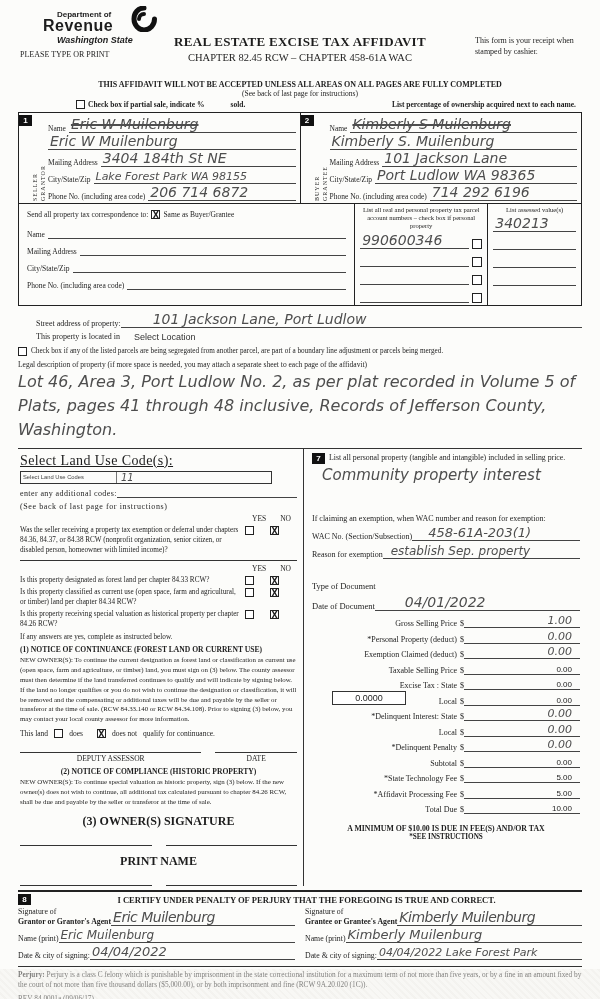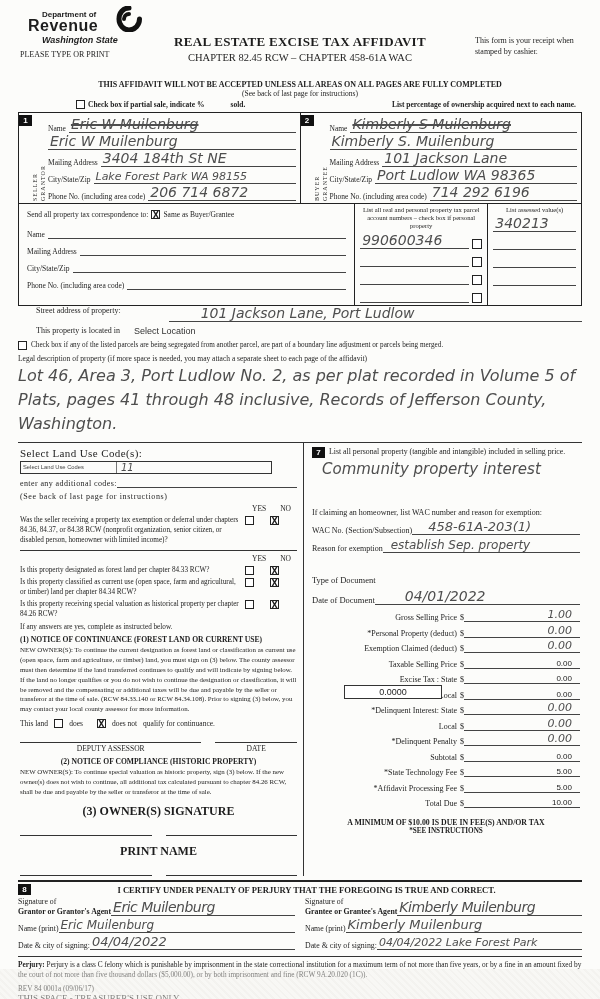--- a/index.html
+++ b/index.html
@@ -1,21 +1,21 @@
 <!DOCTYPE html>
 <html><head>
 <meta charset="utf-8">
 <style>
   * { margin:0; padding:0; box-sizing:border-box; }
   body { background:#777; display:flex; justify-content:center; font-family:"Liberation Serif",serif; }
   .page { position:relative; width:600px; height:999px; background:#fcfcfa; color:#1d1d1d; overflow:hidden; padding:8px 18px 0 18px; }
 
   
   .header { position:relative; height:86px; }
-  .logo { position:absolute; left:10px; top:2px; width:150px; }
+  .logo { position:absolute; left:25px; top:2px; width:150px; }
   .logo-dept { font:600 8px "Liberation Sans",sans-serif; margin-left:14px; }
   .logo-rev { font:700 16px "Liberation Sans",sans-serif; letter-spacing:.5px; margin-top:-2px; }
   .logo-state { font:italic 600 9px "Liberation Sans",sans-serif; margin-left:14px; }
   .logo-mark { position:absolute; left:88px; top:-4px; }
   .title-block { position:absolute; left:120px; right:120px; top:26px; text-align:center; }
   .title { font:700 13px "Liberation Serif",serif; letter-spacing:.3px; }
   .subtitle { font:400 10.5px "Liberation Serif",serif; margin-top:2px; }
   .receipt { position:absolute; right:2px; top:28px; width:105px; font-size:8px; line-height:1.35; }
   .please { position:absolute; left:2px; top:42px; font-size:8px; }
   .warn { text-align:center; font:700 8px "Liberation Serif",serif; margin-top:-14px; }
@@ -51,34 +51,34 @@
   .corr-row { display:flex; border-top:1.5px solid #222; }
   .corr-left { flex:1.62; padding:3px 8px 4px 8px; }
   .corr-mid { flex:.62; border-left:1.5px solid #222; padding:2px 5px; }
   .corr-right { flex:.42; border-left:1.5px solid #222; padding:2px 5px; }
   .send-line { font-size:7.5px; display:flex; gap:3px; align-items:center; height:15px; }
   .mid-head { font-size:6.6px; text-align:center; line-height:1.25; }
   .mid-line { display:flex; align-items:flex-end; gap:3px; height:18px; }
   .mid-line .fline { height:16px; }
 
   
-  .street-row { display:flex; font-size:8px; margin-top:0; padding-left:18px;gap:48px; }
+  .street-row { display:flex; align-items:flex-end; font-size:8px; margin-top:6px; padding-left:18px; }
   .located-row { display:flex; gap:14px; font-size:8px; margin-top:4px; padding-left:18px; align-items:center; }
   .located-val { font:400 9px "Liberation Sans",sans-serif; color:#333; }
   .seg-row { display:flex; gap:4px; align-items:center; font-size:7.2px; margin-top:5px; }
   .legal-label { font-size:7.5px; margin-top:4px; }
   .legal-hw { line-height:1.45; margin-top:1px; }
   .legal-hw .hw { white-space:normal; }
 
   
   .main-cols { display:flex; border-top:1px solid #333; margin-top:6px; }
   .col-left { width:286px; flex:none; padding:4px 6px 0 2px; border-right:1px solid #333; }
   .col-right { flex:1; padding:4px 2px 0 8px; position:relative; }
 
-  .lu-head { font-size:11px; letter-spacing:.4px; }
+  .lu-head { font-size:14px; letter-spacing:.4px;text-decoration:underline; }
   .lu-dd { border:1.5px solid #333; height:13px; display:flex; align-items:center; margin-top:2px; width:252px; }
   .lu-dd-text { font:400 5.8px "Liberation Sans",sans-serif; color:#444; padding-left:2px; width:96px; border-right:1px solid #777; height:100%; display:flex; align-items:center; }
   .lu-codes { font-size:8px; letter-spacing:.4px; margin-top:4px; display:flex; align-items:flex-end; }
   .yn-head { display:flex; justify-content:flex-end; gap:14px; font-size:7.5px; padding-right:6px; margin-top:3px; }
   .q-row { display:flex; margin-top:2px; }
   .q-text { flex:1; font-size:7.2px; line-height:1.4; padding-right:6px; }
   .q-boxes { width:52px; flex:none; display:flex; gap:16px; align-items:flex-start; padding-top:1px; }
   .sect-div { border-top:1px solid #333; margin:5px 0 2px 0; }
   .ifyes { font-size:7.2px; margin-top:4px; }
   .notice-title { font-weight:700; font-size:7.6px; margin-top:4px; }
@@ -95,21 +95,21 @@
   
   .sec7-head { display:flex; gap:4px; font-size:7.8px; line-height:1.35; }
   .exempt-head { font-size:8px; margin-top:6px; }
   .wac-row { display:flex; align-items:flex-end; font-size:8px; height:18px; }
   .doc-row { display:flex; align-items:flex-end; font-size:8.5px; height:20px; }
   .fee-table { margin-top:2px; }
   .fee-row { display:flex; align-items:flex-end; height:15.5px; font-size:8px; position:relative; }
   .fee-label { width:148px; flex:none; text-align:right; padding-right:3px; }
   .fee-line { flex:1; border-bottom:1px solid #444; display:flex; justify-content:flex-end; padding-right:8px; align-items:flex-end; }
   .fee-typed { font:400 8px "Liberation Sans",sans-serif; color:#222; }
-  .rate-box { position:absolute; left:32px; bottom:1px; border:1.5px solid #333; width:98px; height:14px;
+  .rate-box { position:absolute; left:20px; bottom:1px; border:1.5px solid #333; width:74px; height:14px;
               font:400 9px/12px "Liberation Sans",sans-serif; text-align:center; background:#fff; }
   .min-note { text-align:center; font-weight:700; font-size:7.8px; margin-top:10px; }
   .min-note2 { text-align:center; font-weight:700; font-size:7.2px; }
 
   
   .certify { border-top:2px solid #222; margin-top:4px; padding-top:2px; }
   .cert-head { display:flex; align-items:center; }
   .cert-statement { flex:1; text-align:center; font-weight:700; font-size:8.6px; }
   .cert-cols { display:flex; gap:10px; margin-top:2px; }
   .cert-col { flex:1; }
@@ -414,21 +414,21 @@
 
     <div class="col-right">
       <div class="sec7-head">
         <span class="secnum">7</span>
         <span>List all  personal property (tangible and intangible) included in selling price.</span>
       </div>
       <div style="margin:2px 0 30px 10px">
         <span class="hw" style="font-size:15px">Community property interest</span>
       </div>
 
-      <div class="exempt-head">If claiming an homeowner, list WAC number and reason for exemption:</div>
+      <div class="exempt-head">If claiming an exemption, when WAC number and reason for exemption:</div>
       <div class="wac-row">
         <span>WAC No. (Section/Subsection)</span>
         <span class="fline">
             <span class="hw" style="font-size:13px; margin-left:14px">458-61A-203(1)</span>
           </span>
       </div>
       <div class="wac-row">
         <span>Reason for exemption</span>
         <span class="fline">
             <span class="hw" style="font-size:12px; margin-left:6px">establish  Sep.  property</span>

